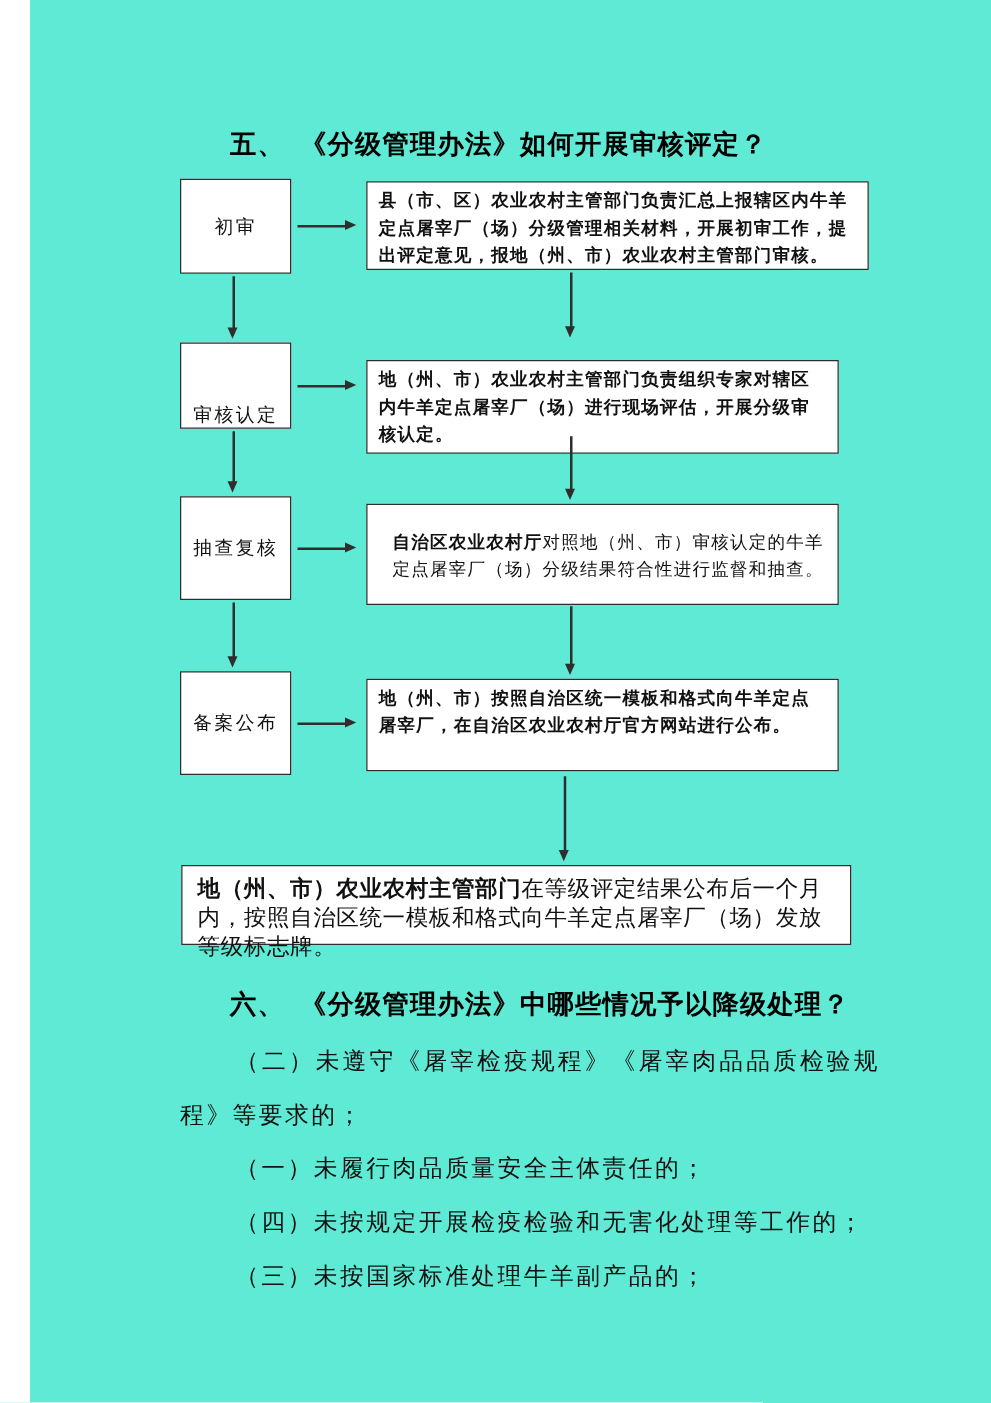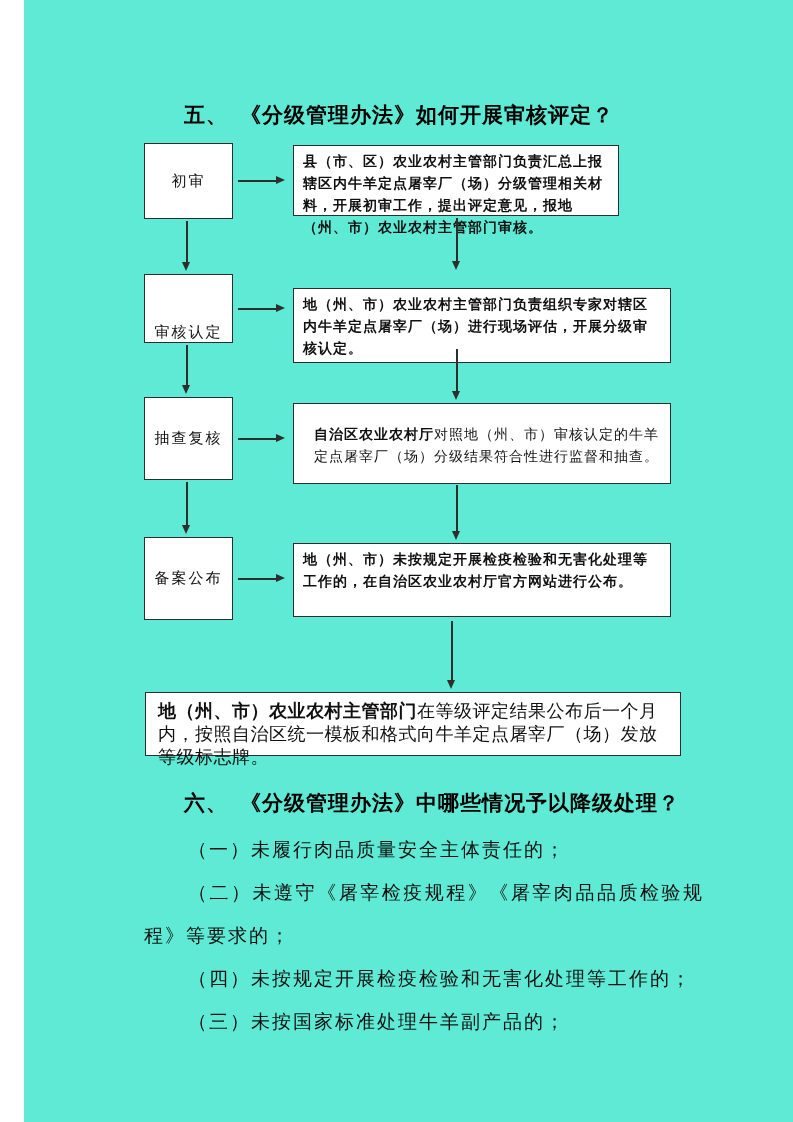--- a/index.html
+++ b/index.html
@@ -40,21 +40,21 @@
   .s1{left:120px;top:143px;width:89px;height:76px;}
   .s2{left:120px;top:274px;width:89px;height:69px;align-items:flex-end;}
   .s3{left:120px;top:397px;width:89px;height:83px;}
   .s4{left:120px;top:537px;width:89px;height:83px;}
 
   .rbox{
     padding:5px 9px;
     font-size:14px;line-height:22px;letter-spacing:1px;
     text-align:left;color:#111111;
   }
-  .r1{left:269px;top:145px;width:326px;height:71px;}
+  .r1{left:269px;top:145px;width:402px;height:71px;}
   .r2{left:269px;top:288px;width:378px;height:75px;}
   .r3{left:269px;top:403px;width:378px;height:81px;padding-top:20px;padding-left:20px;}
   .r4{left:269px;top:543px;width:378px;height:74px;}
   .b{font-weight:bold;}
 
   .final{
     left:121px;top:692px;width:536px;height:64px;
     padding:7px 12px;
     font-size:18px;line-height:23px;letter-spacing:0.5px;
   }
@@ -130,33 +130,33 @@
   </div>
 
   <div class="va va3"></div>
   <div class="va vb3"></div>
 
   <div class="box lbox s4">
     <span>备案公布</span>
   </div>
   <div class="ha ha4"></div>
   <div class="box rbox r4">
-    <span class="b">地（州、市）未按规定开展检疫检验和无害化处理等工作的，在自治区农业农村厅官方网站进行公布。</span><span></span>
+    <span class="b">地（州、市）按照自治区统一模板和格式向牛羊定点屠宰厂，在自治区农业农村厅官方网站进行公布。</span><span></span>
   </div>
 
   <div class="va vb4"></div>
 
   <div class="box rbox final">
     <span class="b">地（州、市）农业农村主管部门</span><span>在等级评定结果公布后一个月内，按照自治区统一模板和格式向牛羊定点屠宰厂（场）发放等级标志牌。</span>
   </div>
 
   <div class="h-sec h6">
     <span class="num">六、</span><span>《分级管理办法》中哪些情况予以降级处理？</span>
   </div>
 
   <div class="list">
+    <p>（二）未遵守《屠宰检疫规程》《屠宰肉品品质检验规程》等要求的；</p>
     <p>（一）未履行肉品质量安全主体责任的；</p>
-    <p>（二）未遵守《屠宰检疫规程》《屠宰肉品品质检验规程》等要求的；</p>
     <p>（四）未按规定开展检疫检验和无害化处理等工作的；</p>
     <p>（三）未按国家标准处理牛羊副产品的；</p>
   </div>
 
 </div>
 
 </body></html>

